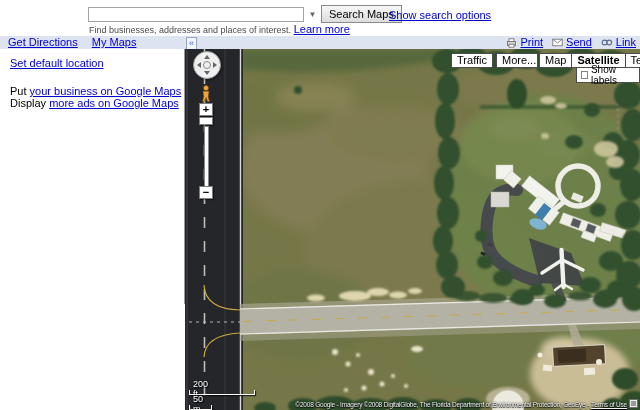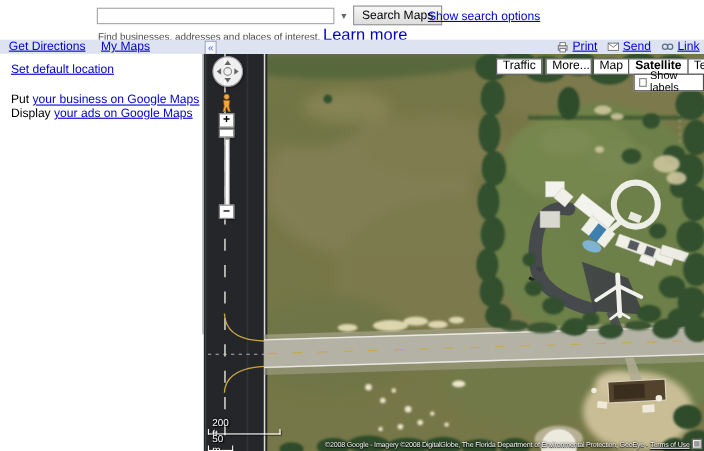--- a/index.html
+++ b/index.html
@@ -17,21 +17,21 @@
             font-size:14px;font-weight:bold;color:var(--c-logo-blue,#1b46c2);}
   .search-input{position:absolute;left:88px;top:7px;width:216px;height:15px;border:1px solid #a3a3a3;
                 font-size:11px;padding:0 2px;box-sizing:border-box;}
   .search-dd{position:absolute;left:307px;top:8px;width:11px;height:13px;font-size:8px;color:#666;
              text-align:center;line-height:13px;cursor:pointer;}
   .search-btn{position:absolute;left:321px;top:5px;height:18px;font-size:11px;padding:1px 7px;
               background:linear-gradient(#f7f7f7,#dcdcdc);border:1px solid #8a8a8a;cursor:pointer;
               font-family:"Liberation Sans",sans-serif;}
   .search-opts{position:absolute;left:389px;top:9px;font-size:11px;}
   .search-hint{position:absolute;left:89px;top:23px;font-size:9px;color:#4a4a4a;}
-  .search-hint .lnk{font-size:15px;}
+  .search-hint .lnk{font-size:11px;}
   
   .toolbar{position:absolute;left:0;top:36px;width:640px;height:13px;background:var(--c-toolbar-bg,#dde3f1);}
   .tb-left{position:absolute;left:8px;top:0;line-height:13px;text-align:center;}
   .tb-left .lnk{margin-right:11px;}
   .tb-right{position:absolute;right:4px;top:0;line-height:13px;display:flex;gap:9px;align-items:center;}
   .tb-item{display:flex;align-items:center;gap:3px;}
   .tb-item svg{display:block;}
   .collapse-btn{position:absolute;left:186px;top:1px;width:9px;height:11px;background:#f4f6fb;
                 border:1px solid #98a5c0;font-size:9px;line-height:10px;text-align:center;
                 color:#3b5ddb;cursor:pointer;}
@@ -148,21 +148,21 @@
   <div class="sidebar">
     <div class="sb-line1">
       <span class="lnk">Set default location</span>
     </div>
     <div class="sb-line2">
       <span>Put</span>
       <span class="lnk">your business on Google Maps</span>
     </div>
     <div class="sb-line3">
       <span>Display</span>
-      <span class="lnk">your ads on Google Maps</span>
+      <span class="lnk">more ads on Google Maps</span>
     </div>
   </div>
 
   <div class="map">
 
     <svg class="scene" width="455" height="362" viewBox="0 0 455 362">
       <defs>
         <filter id="b1" x="-60%" y="-60%" width="220%" height="220%">
             <feGaussianBlur stdDeviation="1.2"></feGaussianBlur>
           </filter>

